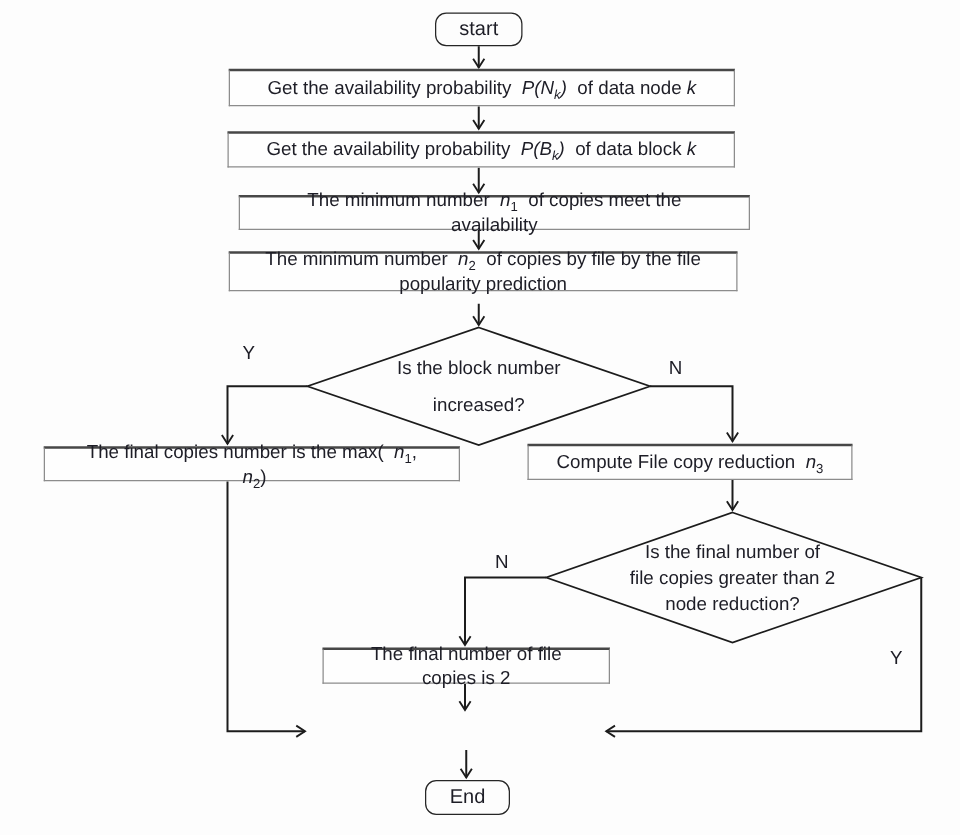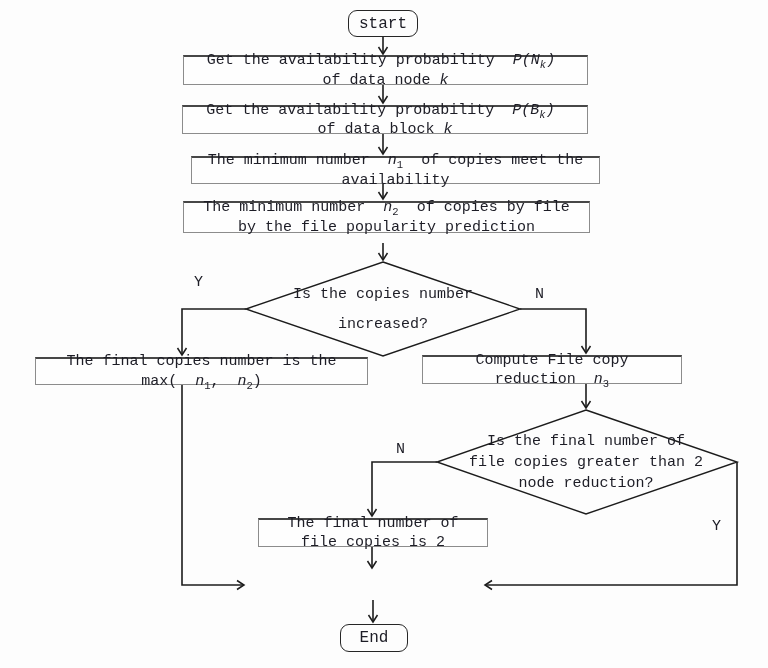--- a/index.html
+++ b/index.html
@@ -1,21 +1,21 @@
 <!DOCTYPE html>
 <html><head>
 <meta charset="utf-8">
 <style>
   html,body{margin:0;padding:0;background:#fdfdfd;}
   .stage{position:relative;width:768px;height:668px;background:#fdfdfd;
-         font-family:Liberation Mono, monospace;color:#1d1d26;overflow:hidden;}
+         font-family:Liberation Sans, sans-serif;color:#1d1d26;overflow:hidden;}
   .stage svg{position:absolute;left:0;top:0;}
   .box{position:absolute;box-sizing:border-box;display:flex;align-items:center;justify-content:center;
        text-align:center;background:#fefefe;border:1px solid #8c8c8c;border-top:2.5px solid #474747;
-       font-size:15px;line-height:1.3;padding:1px 12px;}
+       font-size:15px;line-height:1.3;padding:1px 22px;}
   .terminal{position:absolute;box-sizing:border-box;display:flex;align-items:center;justify-content:center;
        background:#fdfdfd;border:1.6px solid #262626;border-radius:9px;font-size:16px;}
   .dtext{position:absolute;display:flex;flex-direction:column;align-items:center;justify-content:center;
        text-align:center;font-size:15px;}
   .lbl{position:absolute;font-size:15px;}
   sub{font-size:0.7em;line-height:0;}
   .math{font-style:italic;}
 </style>
 </head>
 <body>
@@ -63,21 +63,21 @@
 
   <div class="box" style="left:191px;top:156px;width:409px;height:28px">
     <span><span>The minimum number &nbsp;</span><span class="math">n</span><sub>1</sub><span>&nbsp; of copies meet the availability</span></span>
   </div>
 
   <div class="box" style="left:183px;top:201px;width:407px;height:32px">
     <span><span>The minimum number &nbsp;</span><span class="math">n</span><sub>2</sub><span>&nbsp; of copies by file by the file popularity prediction</span></span>
   </div>
 
   <div class="dtext" style="left:256px;top:266px;width:254px;height:86px;row-gap:13px">
-    <div>Is the copies number</div>
+    <div>Is the block number</div>
     <div>increased?</div>
   </div>
   <div class="lbl" style="left:194px;top:274px">Y</div>
   <div class="lbl" style="left:535px;top:286px">N</div>
 
   <div class="box" style="left:35px;top:357px;width:333px;height:28px">
     <span><span>The final copies number is the max( &nbsp;</span><span class="math">n</span><sub>1</sub><span>, &nbsp;</span><span class="math">n</span><sub>2</sub><span>)</span></span>
   </div>
 
   <div class="box" style="left:422px;top:355px;width:260px;height:29px">

